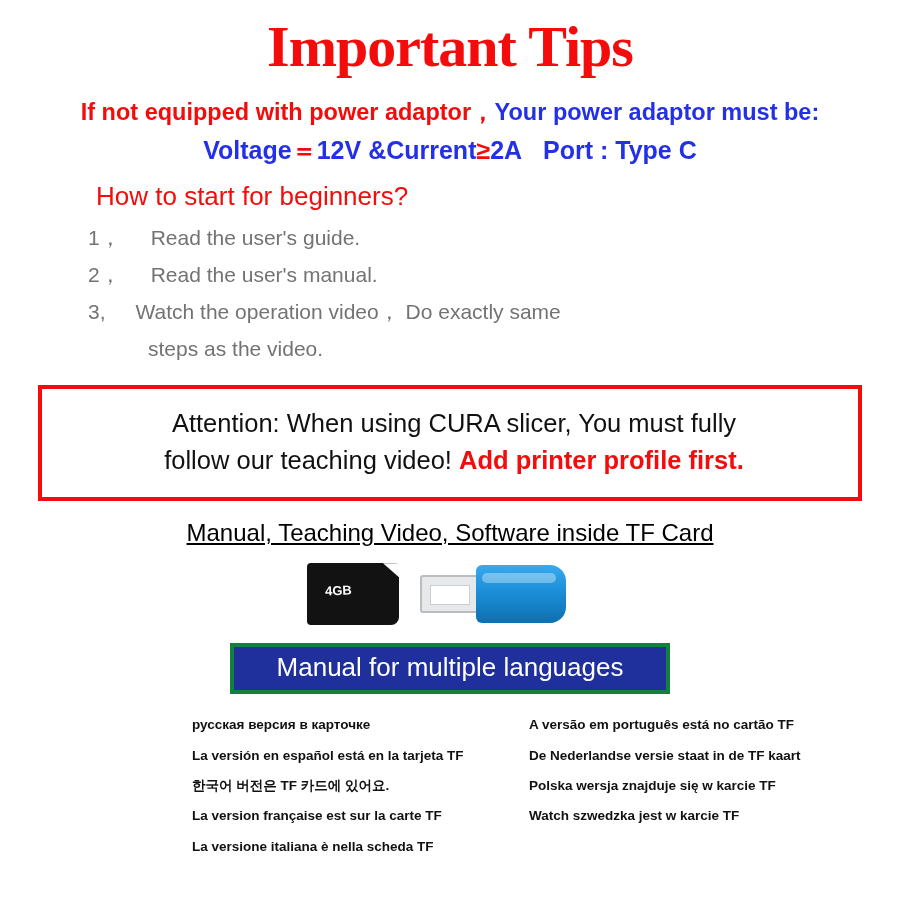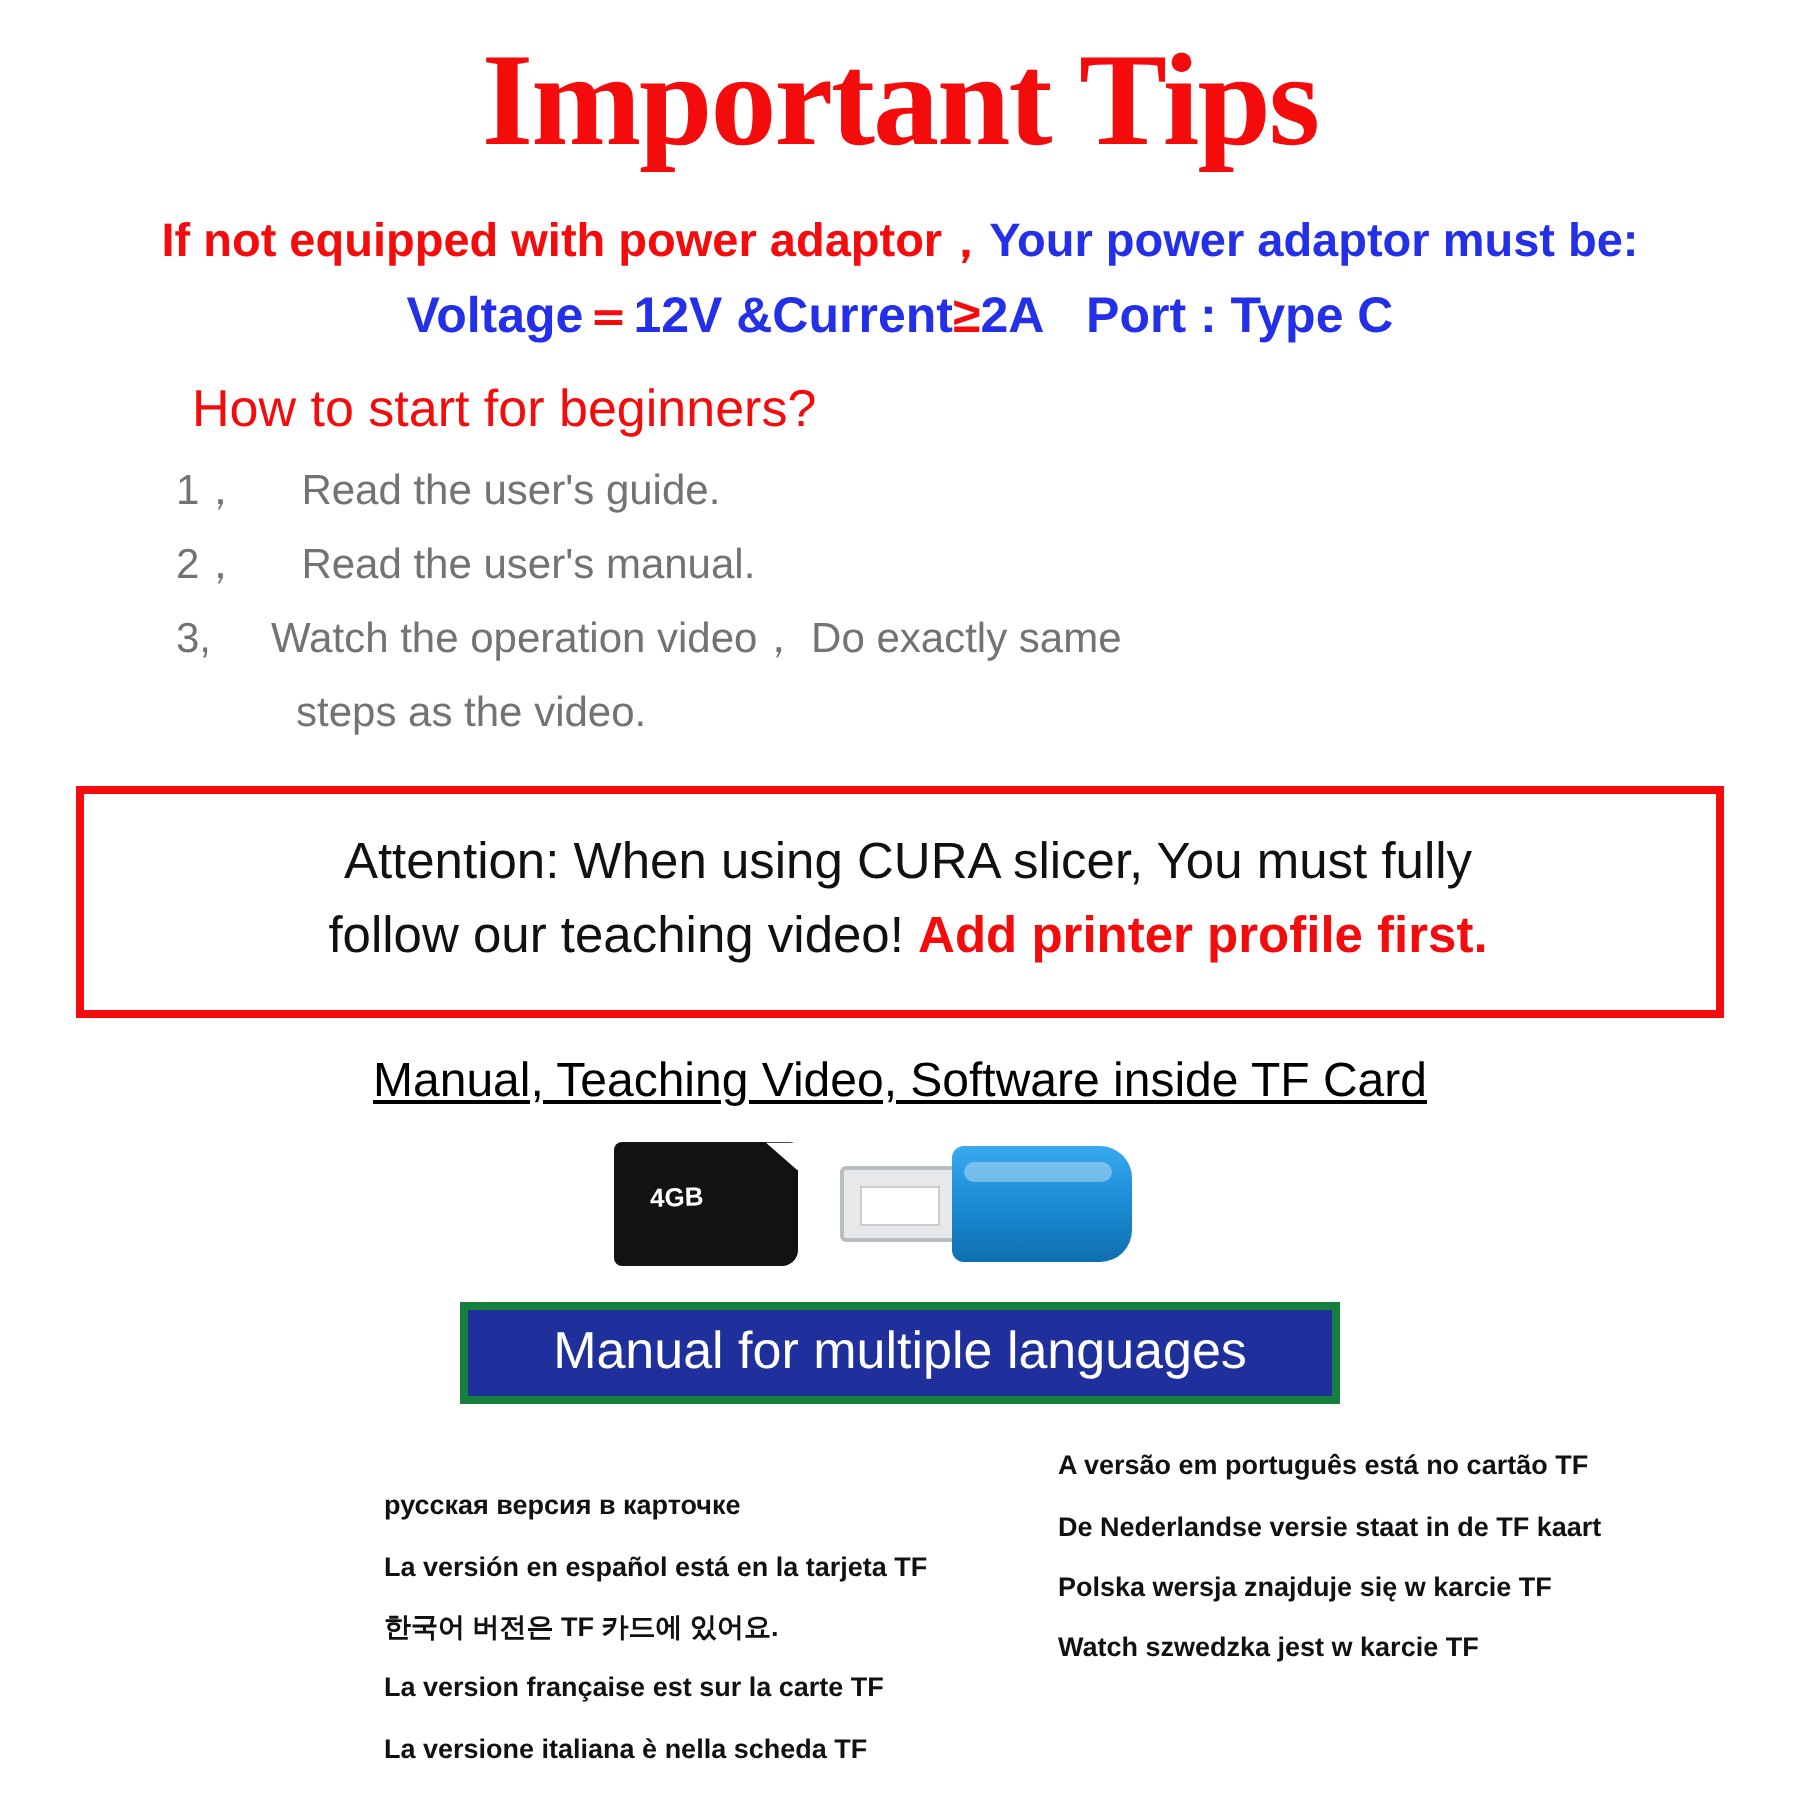--- a/index.html
+++ b/index.html
@@ -17,21 +17,21 @@
   }
   .page {
     width: 900px;
     height: 900px;
     position: relative;
   }
   .title {
     text-align: center;
     color: #f40b0b;
     font-weight: bold;
-    font-size: 66px;
+    font-size: 58px;
     letter-spacing: -1px;
     line-height: 1;
     margin-top: 18px;
     font-family: "Liberation Serif", serif;
   }
   .adaptor-line {
     text-align: center;
     font-size: 23.5px;
     font-weight: bold;
     margin-top: 22px;
@@ -202,21 +202,21 @@
     justify-content: flex-start;
     padding-left: 192px;
     box-sizing: border-box;
   }
   .lang-col {
     font-size: 13.5px;
     color: #111111;
     line-height: 2.25;
     font-weight: bold;
   }
-  .lang-col.left { width: 337px; margin-top: 20px; }
+  .lang-col.left { width: 337px; }
   .lang-col.right { width: 300px; }
   .lang-col div { white-space: nowrap; }
 </style>
 </head>
 <body>
 
 <div class="page">
 
   <div class="title">Important Tips</div>
 

